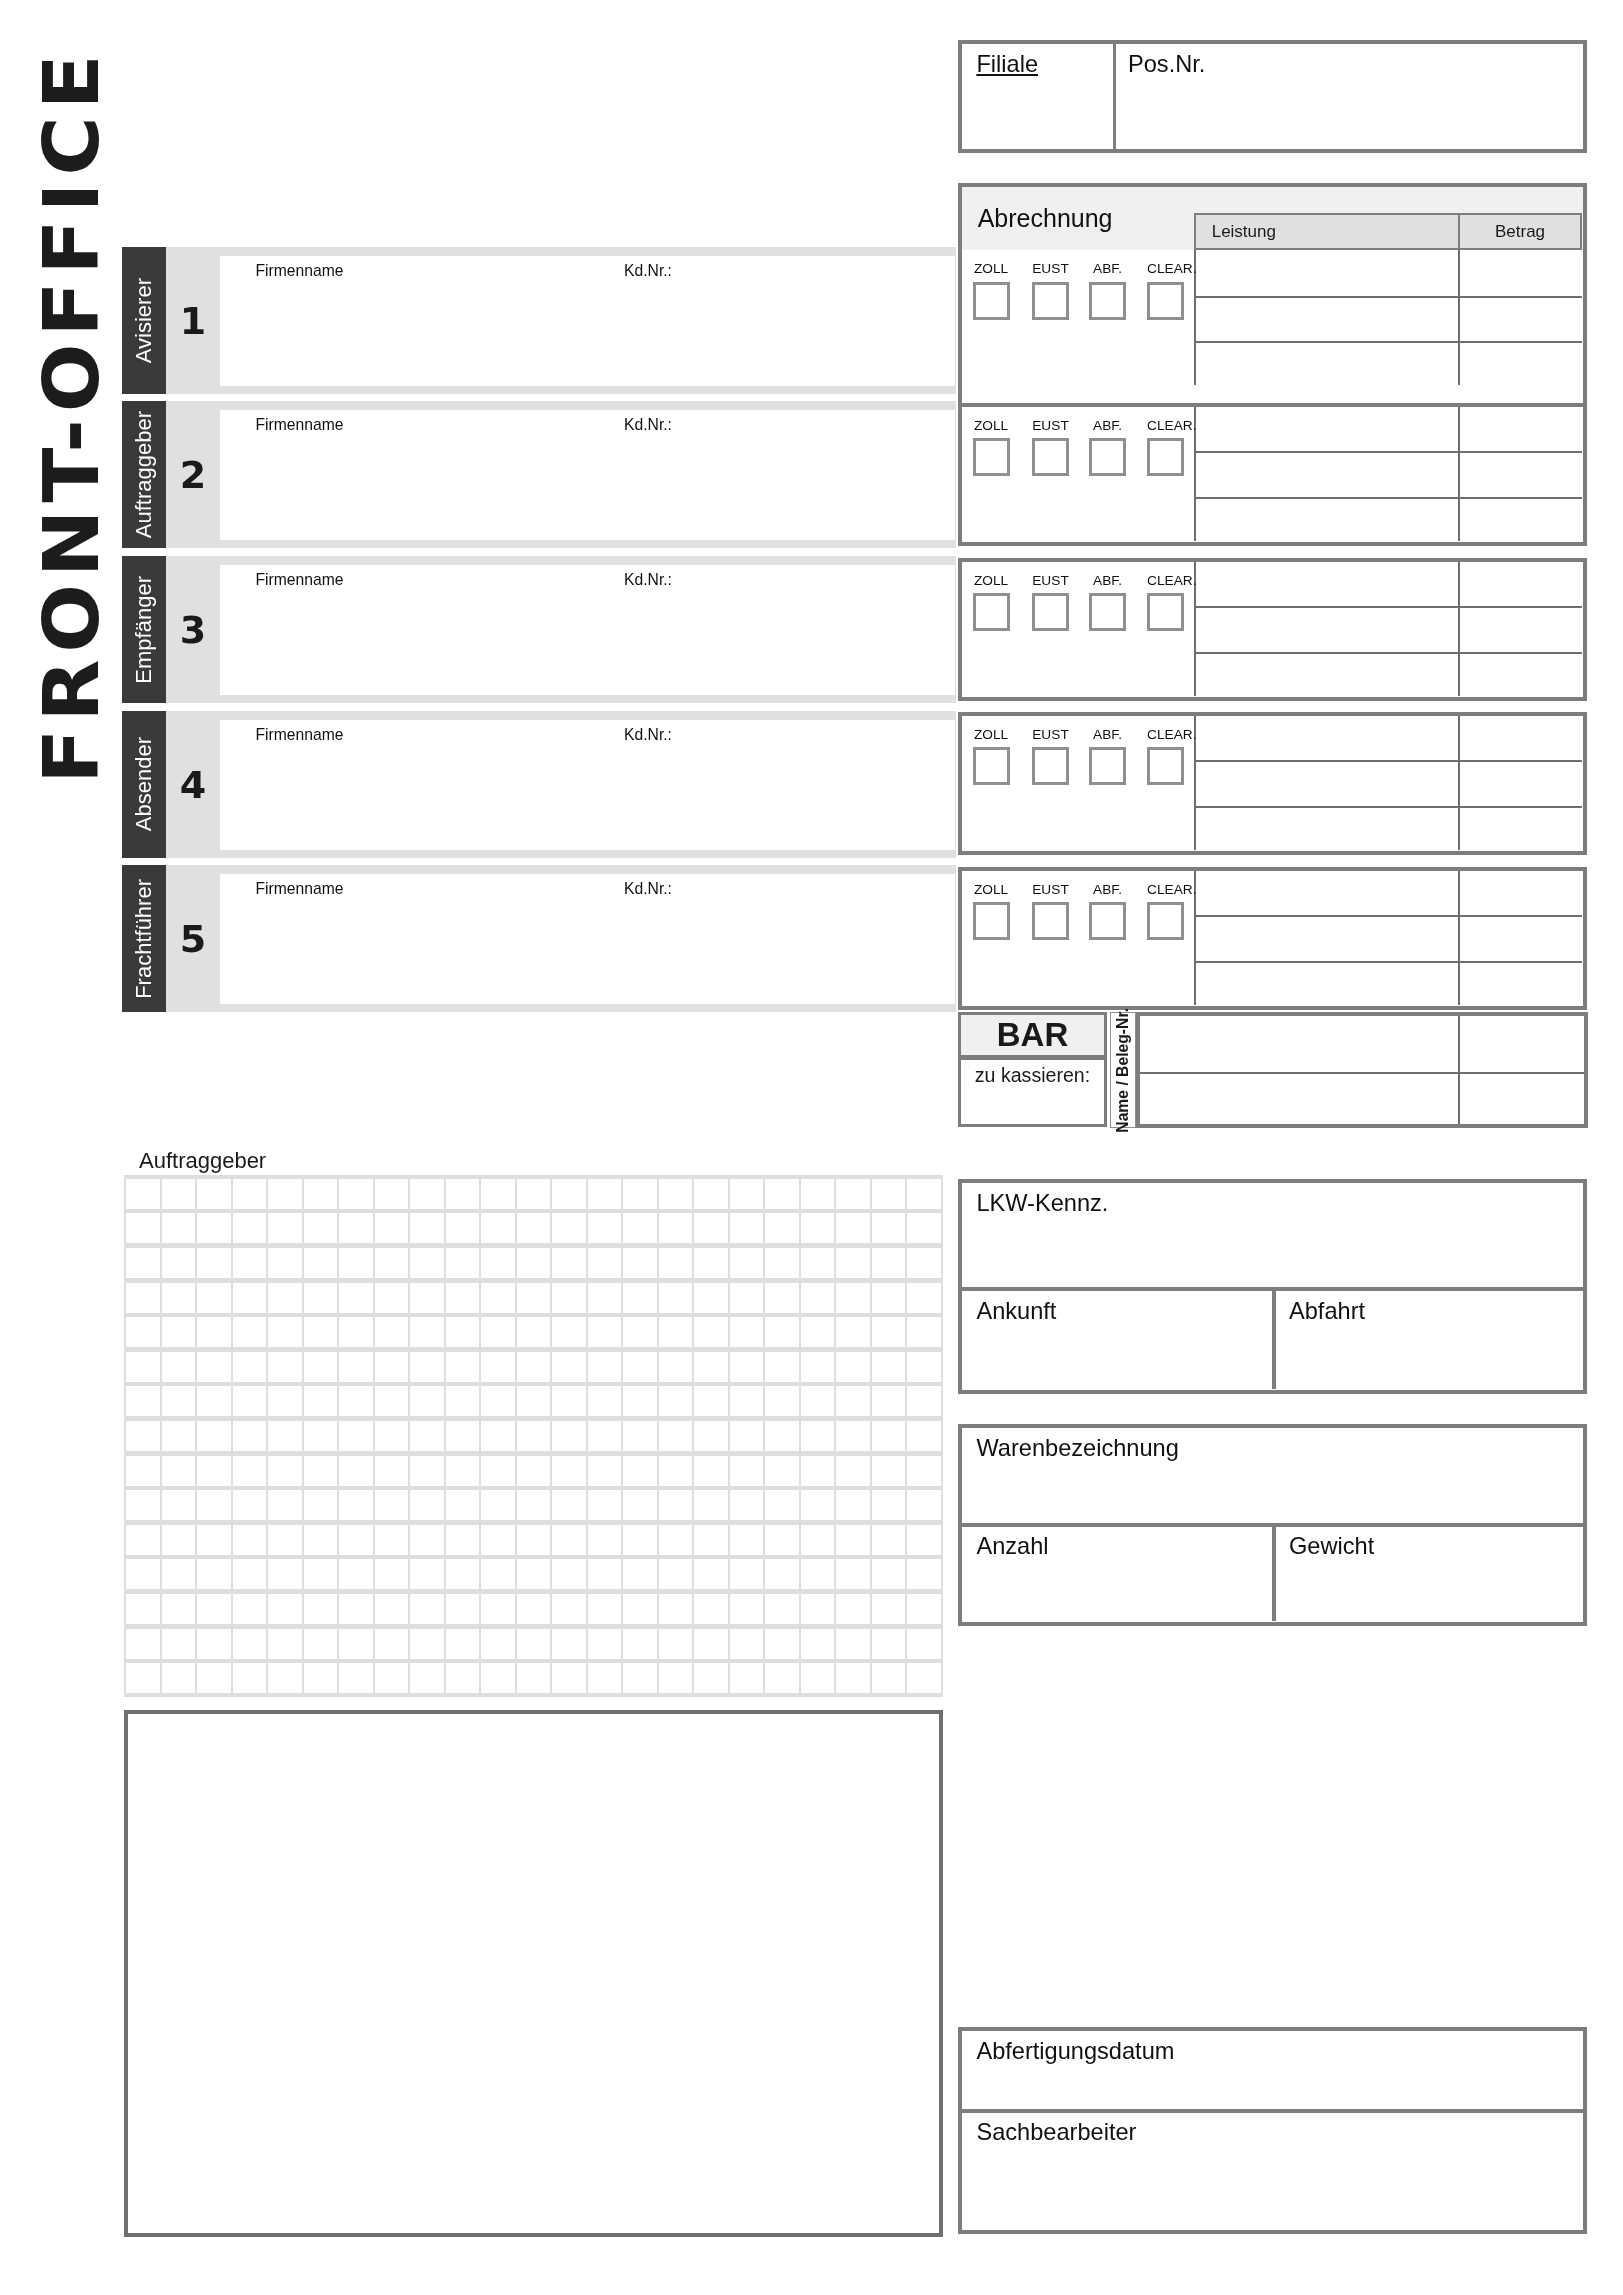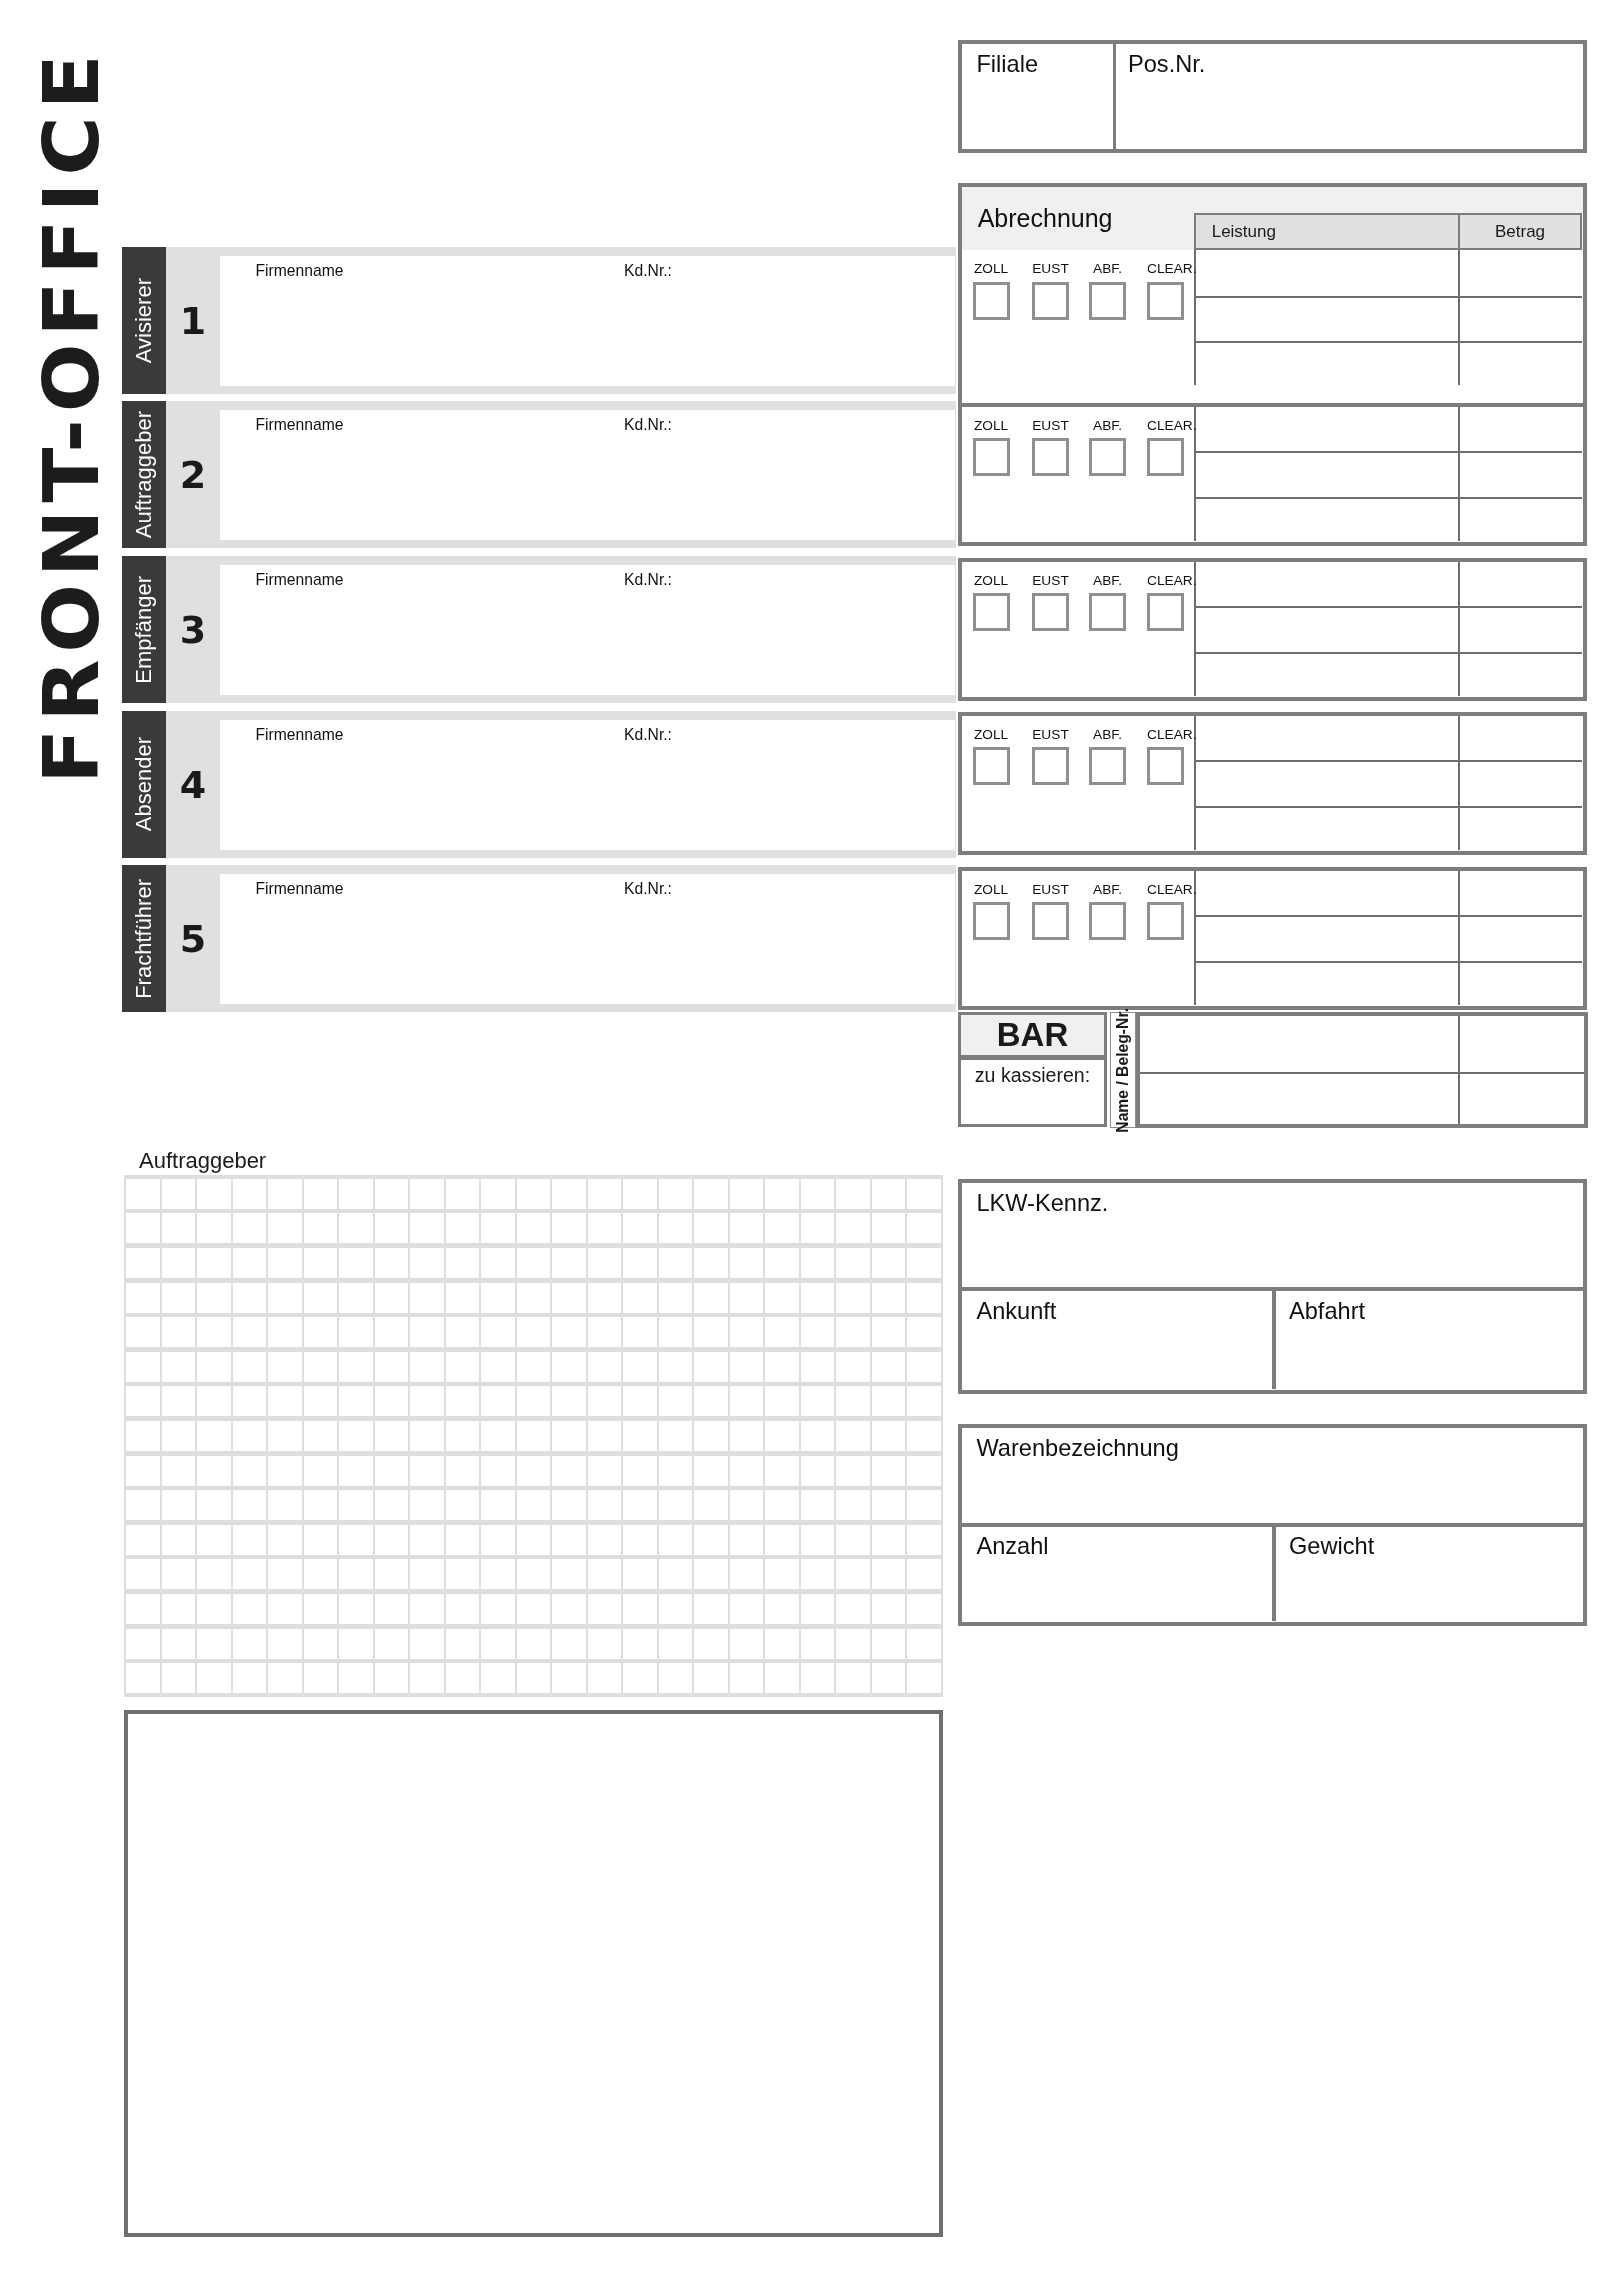--- a/index.html
+++ b/index.html
@@ -76,21 +76,21 @@
 
 <div class="page">
 
   <div class="abs vtitle-wrap">
     <div class="vtitle vtext">FRONT-OFFICE</div>
   </div>
 
 
   <div class="abs filiale">
     <div class="divider"></div>
-    <div class="lbl-med" style="left:14.4px;top:6.5px;">Filiale</div>
+    <div class="lbl-med" style="left:14.4px;top:6.5px;text-decoration:underline;">Filiale</div>
     <div class="lbl-med" style="left:166px;top:6.5px;">Pos.Nr.</div>
     <div class="abs" style="left:0;top:33px;width:147px;height:69px;"></div>
     <div class="abs" style="left:157px;top:33px;width:458px;height:69px;"></div>
   </div>
 
   <div id="parties">
       <div class="party-strip" style="top:247px;">
         <div class="party-tab">
           <div class="vtext">Avisierer</div>
         </div>
@@ -637,15 +637,22 @@
     <div class="lbl-med" style="left:14.4px;top:6.5px;">Warenbezeichnung</div>
     <div class="abs" style="left:0;top:35px;width:620px;height:56px;"></div>
     <div class="hdiv" style="top:95px;"></div>
     <div class="vdiv" style="left:310px;top:95px;height:98px;"></div>
     <div class="lbl-med" style="left:14.4px;top:105px;">Anzahl</div>
     <div class="lbl-med" style="left:327px;top:105px;">Gewicht</div>
     <div class="abs" style="left:0;top:134px;width:308px;height:59px;"></div>
     <div class="abs" style="left:314px;top:134px;width:304px;height:59px;"></div>
   </div>
 
+  <div class="abs rbox" style="top:2027px;height:207px;">
+    <div class="lbl-med" style="left:14.4px;top:6.5px;">Abfertigungsdatum</div>
+    <div class="abs" style="left:0;top:35px;width:620px;height:39px;"></div>
+    <div class="hdiv" style="top:78px;"></div>
+    <div class="lbl-med" style="left:14.4px;top:88px;">Sachbearbeiter</div>
+    <div class="abs" style="left:0;top:118px;width:620px;height:79px;"></div>
+  </div>
 
 </div>
 
 
 </body></html>

